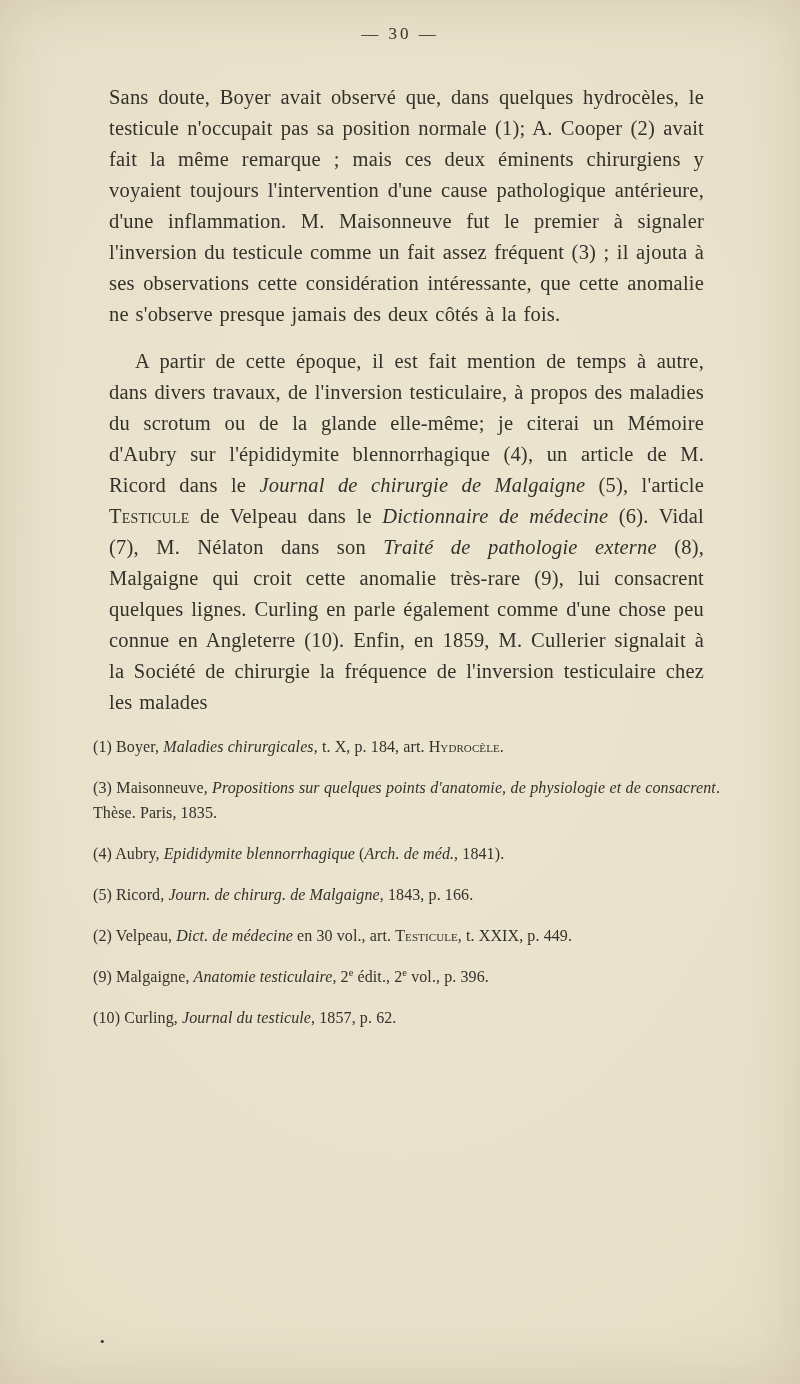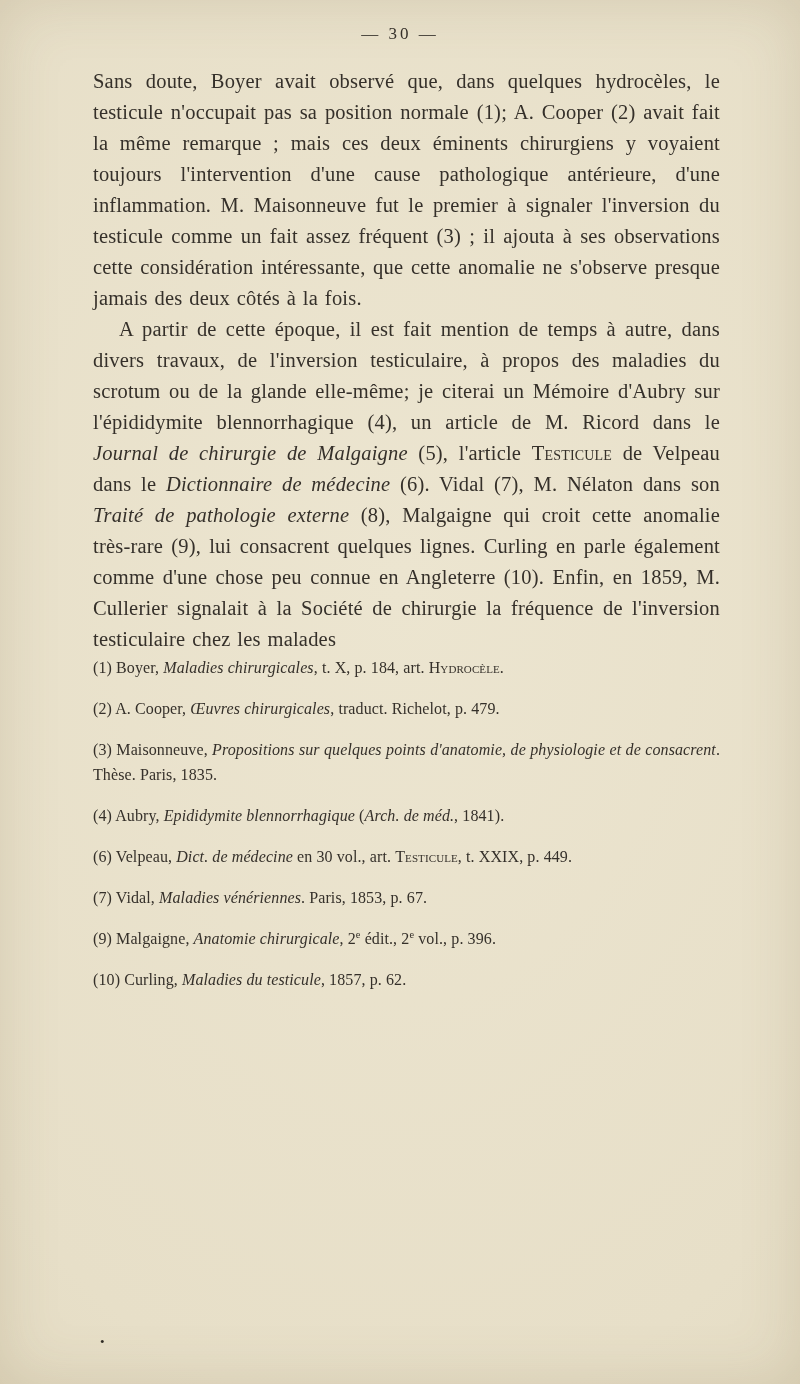--- a/index.html
+++ b/index.html
@@ -14,21 +14,21 @@
     font-family: "Liberation Serif", "DejaVu Serif", serif;
     color: #35302a;
     box-shadow: inset 0 0 60px rgba(120,100,60,0.18);
   }
   .page-header {
     position: absolute; top: 24px; left: 0; width: 100%;
     text-align: center; font-size: 17px; letter-spacing: 3px;
   }
   .text-block { position: absolute; left: 93px; top: 66px; width: 627px; }
   .para {
-    margin: 0; font-size: 20.5px; line-height: 31px;
+    margin: 16px; font-size: 20.5px; line-height: 31px;
     text-align: justify; letter-spacing: 0.2px; word-spacing: 1.5px;
     hyphens: auto; -webkit-hyphens: auto;
   }
   .para.indent { text-indent: 26px; font-family: Liberation Serif, serif; }
   .footnotes { }
   .footnote {
     font-size: 16px; line-height: 25px; text-align: justify;
     margin-bottom: 16px; letter-spacing: 0.1px;
   }
   .it { font-style: italic; }
@@ -41,23 +41,22 @@
 
 <div class="page" style="color: rgb(53, 48, 42);">
   <div class="page-header">— 30 —</div>
   <div class="text-block">
     <div>
         <p class="para"><span>Sans doute, Boyer avait observé que, dans quelques hydrocèles, le testicule n'occupait pas sa position normale (1); A. Cooper (2) avait fait la même remarque ; mais ces deux éminents chirurgiens y voyaient toujours l'intervention d'une cause pathologique antérieure, d'une inflammation. M. Maisonneuve fut le premier à signaler l'inversion du testicule comme un fait assez fréquent (3) ; il ajouta à ses observations cette considération intéressante, que cette anomalie ne s'observe presque jamais des deux côtés à la fois.</span></p>
         <p class="para indent"><span>A partir de cette époque, il est fait mention de temps à autre, dans divers travaux, de l'inversion testiculaire, à propos des maladies du scrotum ou de la glande elle-même; je citerai un Mémoire d'Aubry sur l'épididymite blennorrhagique (4), un article de M. Ricord dans le </span><span class="it">Journal de chirurgie de Malgaigne</span><span> (5), l'article </span><span class="sc">Testicule</span><span> de Velpeau dans le </span><span class="it">Dictionnaire de médecine</span><span> (6). Vidal (7), M. Nélaton dans son </span><span class="it">Traité de pathologie externe</span><span> (8), Malgaigne qui croit cette anomalie très-rare (9), lui consacrent quelques lignes. Curling en parle également comme d'une chose peu connue en Angleterre (10). Enfin, en 1859, M. Cullerier signalait à la Société de chirurgie la fréquence de l'inversion testiculaire chez les malades</span></p>
       </div>
     <div class="footnotes">
         <div class="footnote"><span>(1) Boyer, </span><span class="it">Maladies chirurgicales</span><span>, t. X, p. 184, art. </span><span class="sc">Hydrocèle</span><span>.</span></div>
-        <div class="footnote"><span>(2) A. Cooper, </span><span class="it">Œuvres chirurgicales</span><span>, traduct. Richelot, p. 479.</span></div>
         <div class="footnote"><span>(3) Maisonneuve, </span><span class="it">Propositions sur quelques points d'anatomie, de physiologie et de consacrent</span><span>. Thèse. Paris, 1835.</span></div>
         <div class="footnote"><span>(4) Aubry, </span><span class="it">Epididymite blennorrhagique</span><span> (</span><span class="it">Arch. de méd.</span><span>, 1841).</span></div>
-        <div class="footnote"><span>(6) Velpeau, </span><span class="it">Dict. de médecine</span><span> en 30 vol., art. </span><span class="sc">Testicule</span><span>, t. XXIX, p. 449.</span></div>
-        <div class="footnote"><span>(7) Vidal, </span><span class="it">Maladies vénériennes</span><span>. Paris, 1853, p. 67.</span></div>
-        <div class="footnote"><span>(9) Malgaigne, </span><span class="it">Anatomie chirurgicale</span><span>, 2</span><span class="sup">e</span><span> édit., 2</span><span class="sup">e</span><span> vol., p. 396.</span></div>
-        <div class="footnote"><span>(10) Curling, </span><span class="it">Maladies du testicule</span><span>, 1857, p. 62.</span></div>
+        <div class="footnote"><span>(5) Ricord, </span><span class="it">Journ. de chirurg. de Malgaigne</span><span>, 1843, p. 166.</span></div>
+        <div class="footnote"><span>(2) Velpeau, </span><span class="it">Dict. de médecine</span><span> en 30 vol., art. </span><span class="sc">Testicule</span><span>, t. XXIX, p. 449.</span></div>
+        <div class="footnote"><span>(9) Malgaigne, </span><span class="it">Anatomie testiculaire</span><span>, 2</span><span class="sup">e</span><span> édit., 2</span><span class="sup">e</span><span> vol., p. 396.</span></div>
+        <div class="footnote"><span>(10) Curling, </span><span class="it">Journal du testicule</span><span>, 1857, p. 62.</span></div>
       </div>
   </div>
   <span class="ink-dot">•</span>
 </div>
 
 </body></html>

